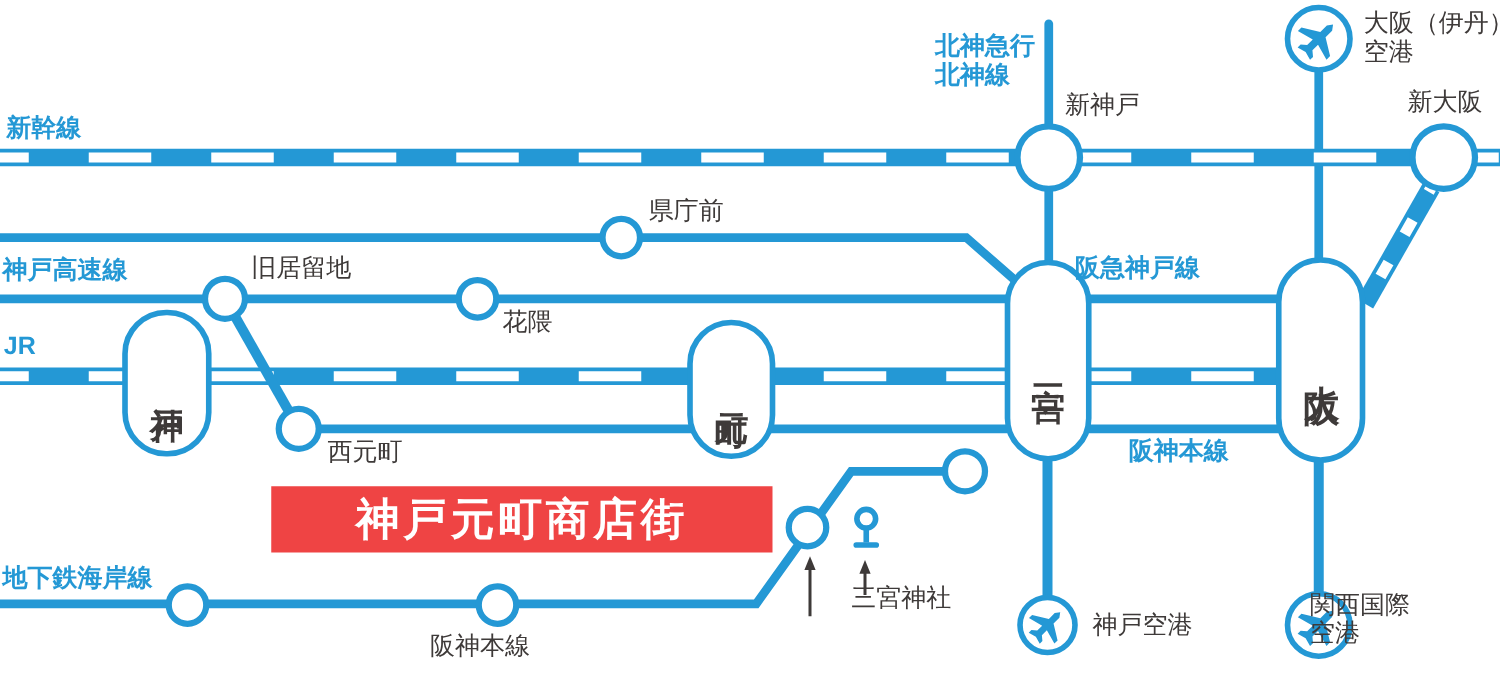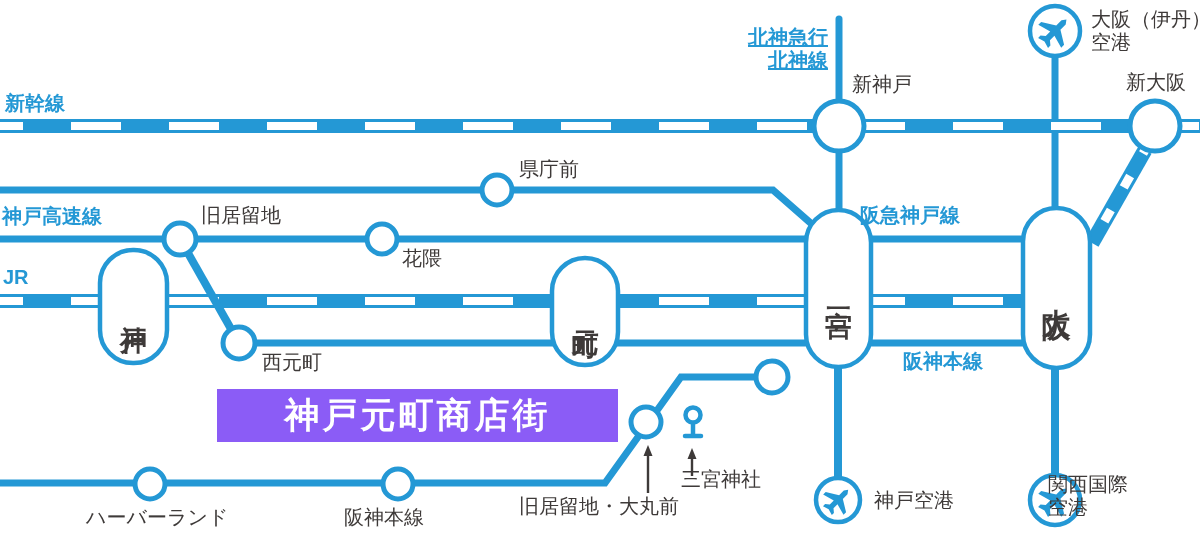--- a/index.html
+++ b/index.html
@@ -3,25 +3,25 @@
 <meta charset="utf-8">
 <style>
   html,body{margin:0;padding:0;background:#fff;}
   #map{position:relative;width:1200px;height:538px;background:#fff;overflow:hidden;
        font-family:"Liberation Sans","DejaVu Sans",sans-serif;}
   #rails{position:absolute;left:0;top:0;}
   .lbl{position:absolute;white-space:nowrap;line-height:1.15;}
   .blue{color:#2498D5;font-weight:bold;font-size:20px;}
   .dark{color:#3E3A39;font-weight:500;font-size:20px;}
   .two span{display:block;}
-  .ra{text-align:right;text-decoration:underline;}
+  .ra{}
   .pill-label{position:absolute;display:flex;align-items:center;justify-content:center;
       writing-mode:vertical-rl;text-orientation:upright;color:#3E3A39;font-weight:600;
       font-size:27px;letter-spacing:3px;}
-  .banner{position:absolute;left:217px;top:389px;width:401px;height:53px;background:#8b5cf6;
+  .banner{position:absolute;left:217px;top:389px;width:401px;height:53px;background:#ef4444;
       display:flex;align-items:center;justify-content:center;color:#fff;font-weight:800;
       font-size:35px;letter-spacing:3px;}
 </style>
 </head>
 <body>
 
 <div id="map">
 
   <svg id="rails" width="1200" height="538" viewBox="0 0 1200 538">
     <g stroke="#2498D5" fill="none">
@@ -94,36 +94,35 @@
       <g>
         <path d="M692,476 V458" stroke-width="2.4" fill="none"></path>
         <polygon points="687.5,459 696.5,459 692,448" stroke="none"></polygon>
       </g>
     </g>
   </svg>
 
   <div class="lbl blue" style="left:5px;top:92px">新幹線</div>
   <div class="lbl blue" style="left:2px;top:205px">神戸高速線</div>
   <div class="lbl blue" style="left:3px;top:266px">JR</div>
+  <div class="lbl blue" style="left:2px;top:452px">地下鉄海岸線</div>
   <div class="lbl blue two ra" style="right:372px;top:26px">
     <span>北神急行</span>
     <span>北神線</span>
   </div>
   <div class="lbl blue" style="left:860px;top:204px">阪急神戸線</div>
   <div class="lbl blue" style="left:903px;top:350px">阪神本線</div>
 
   <div class="lbl dark" style="left:852px;top:73px">新神戸</div>
   <div class="lbl dark" style="left:1126px;top:71px">新大阪</div>
   <div class="lbl dark" style="left:519px;top:158px">県庁前</div>
   <div class="lbl dark" style="left:201px;top:204px">旧居留地</div>
   <div class="lbl dark" style="left:402px;top:247px">花隈</div>
   <div class="lbl dark" style="left:262px;top:351px">西元町</div>
-  <div class="lbl dark" style="left:86px;top:506px">ハーバーランド</div>
   <div class="lbl dark" style="left:344px;top:506px">阪神本線</div>
-  <div class="lbl dark" style="left:519px;top:495px">旧居留地・大丸前</div>
   <div class="lbl dark" style="left:681px;top:468px">三宮神社</div>
   <div class="lbl dark" style="left:874px;top:489px">神戸空港</div>
   <div class="lbl dark two" style="left:1091px;top:8px">
     <span>大阪（伊丹）</span>
     <span>空港</span>
   </div>
   <div class="lbl dark two" style="left:1048px;top:473px">
     <span>関西国際</span>
     <span>空港</span>
   </div>

